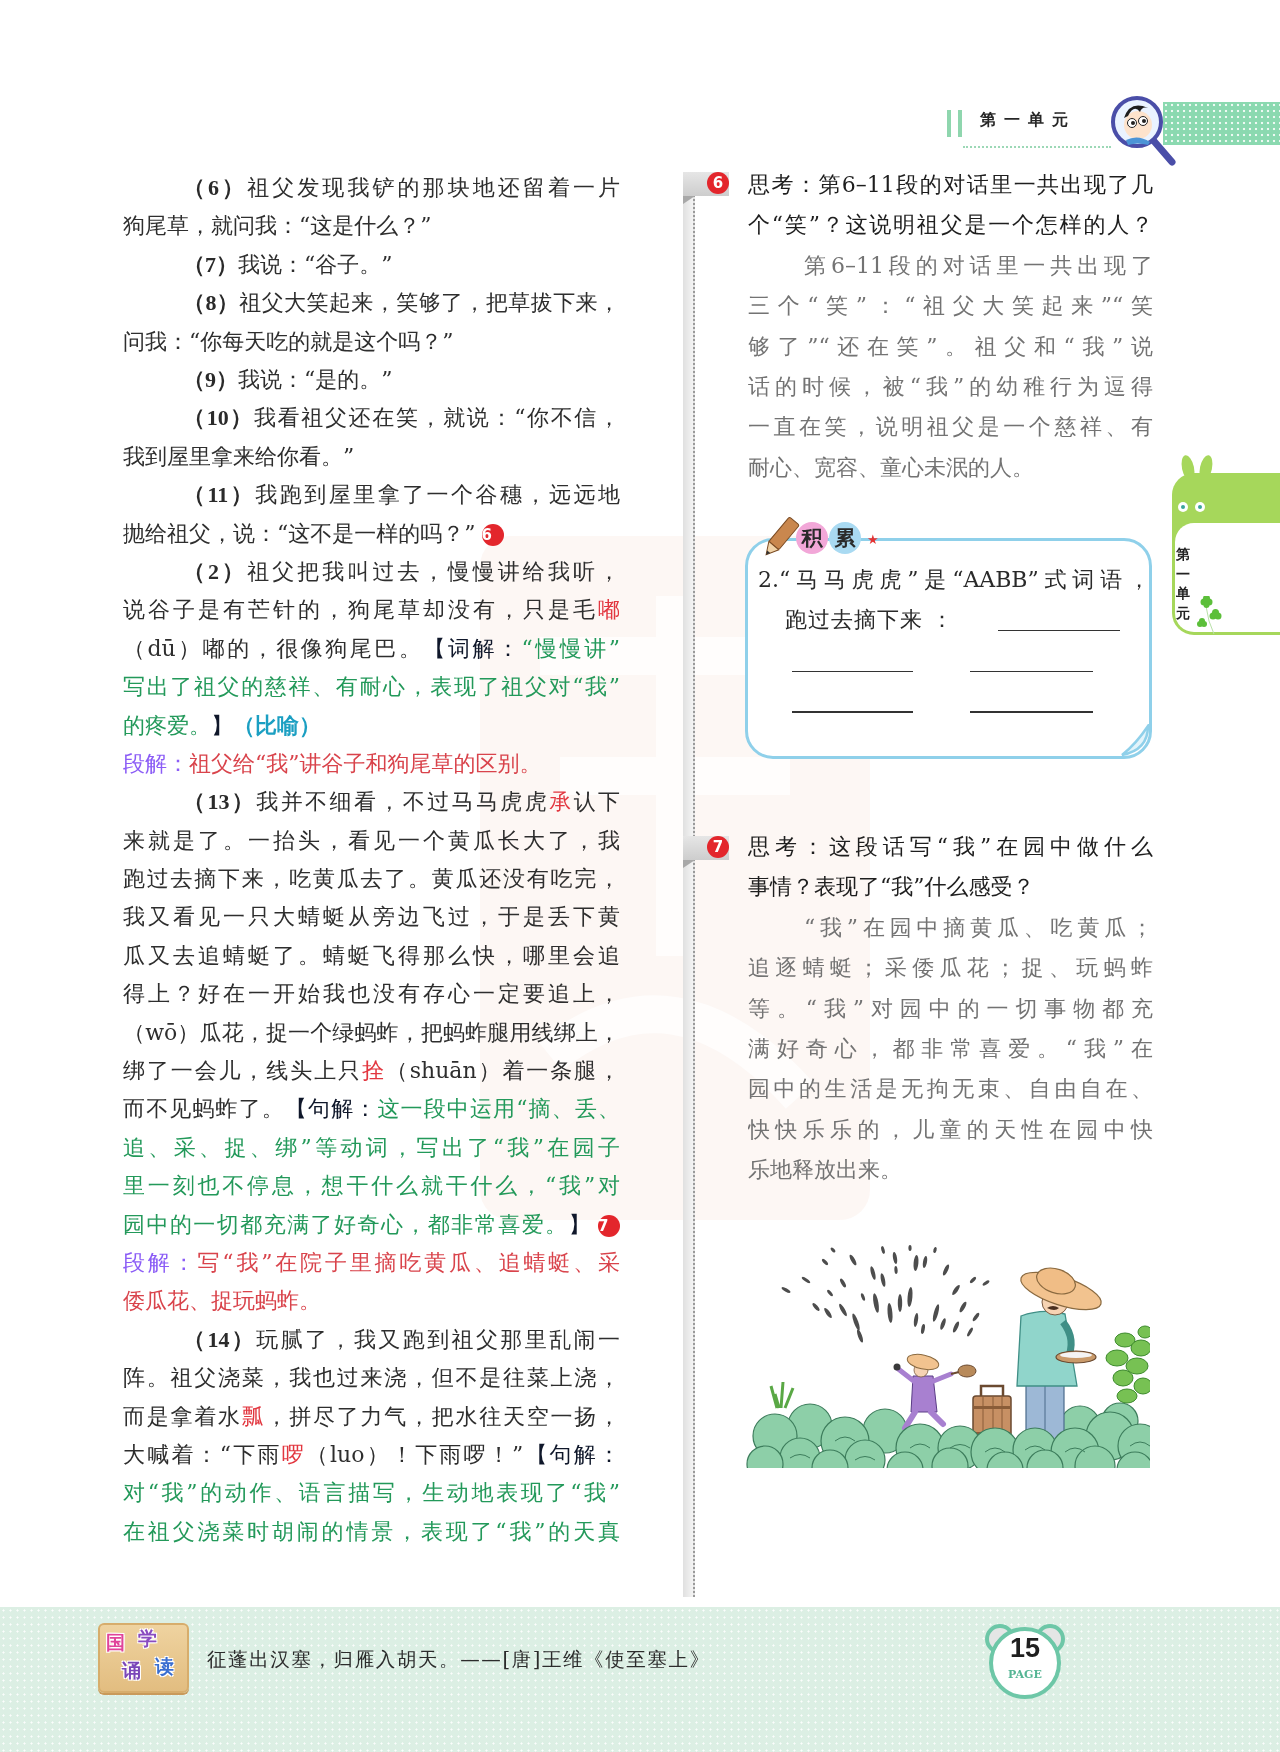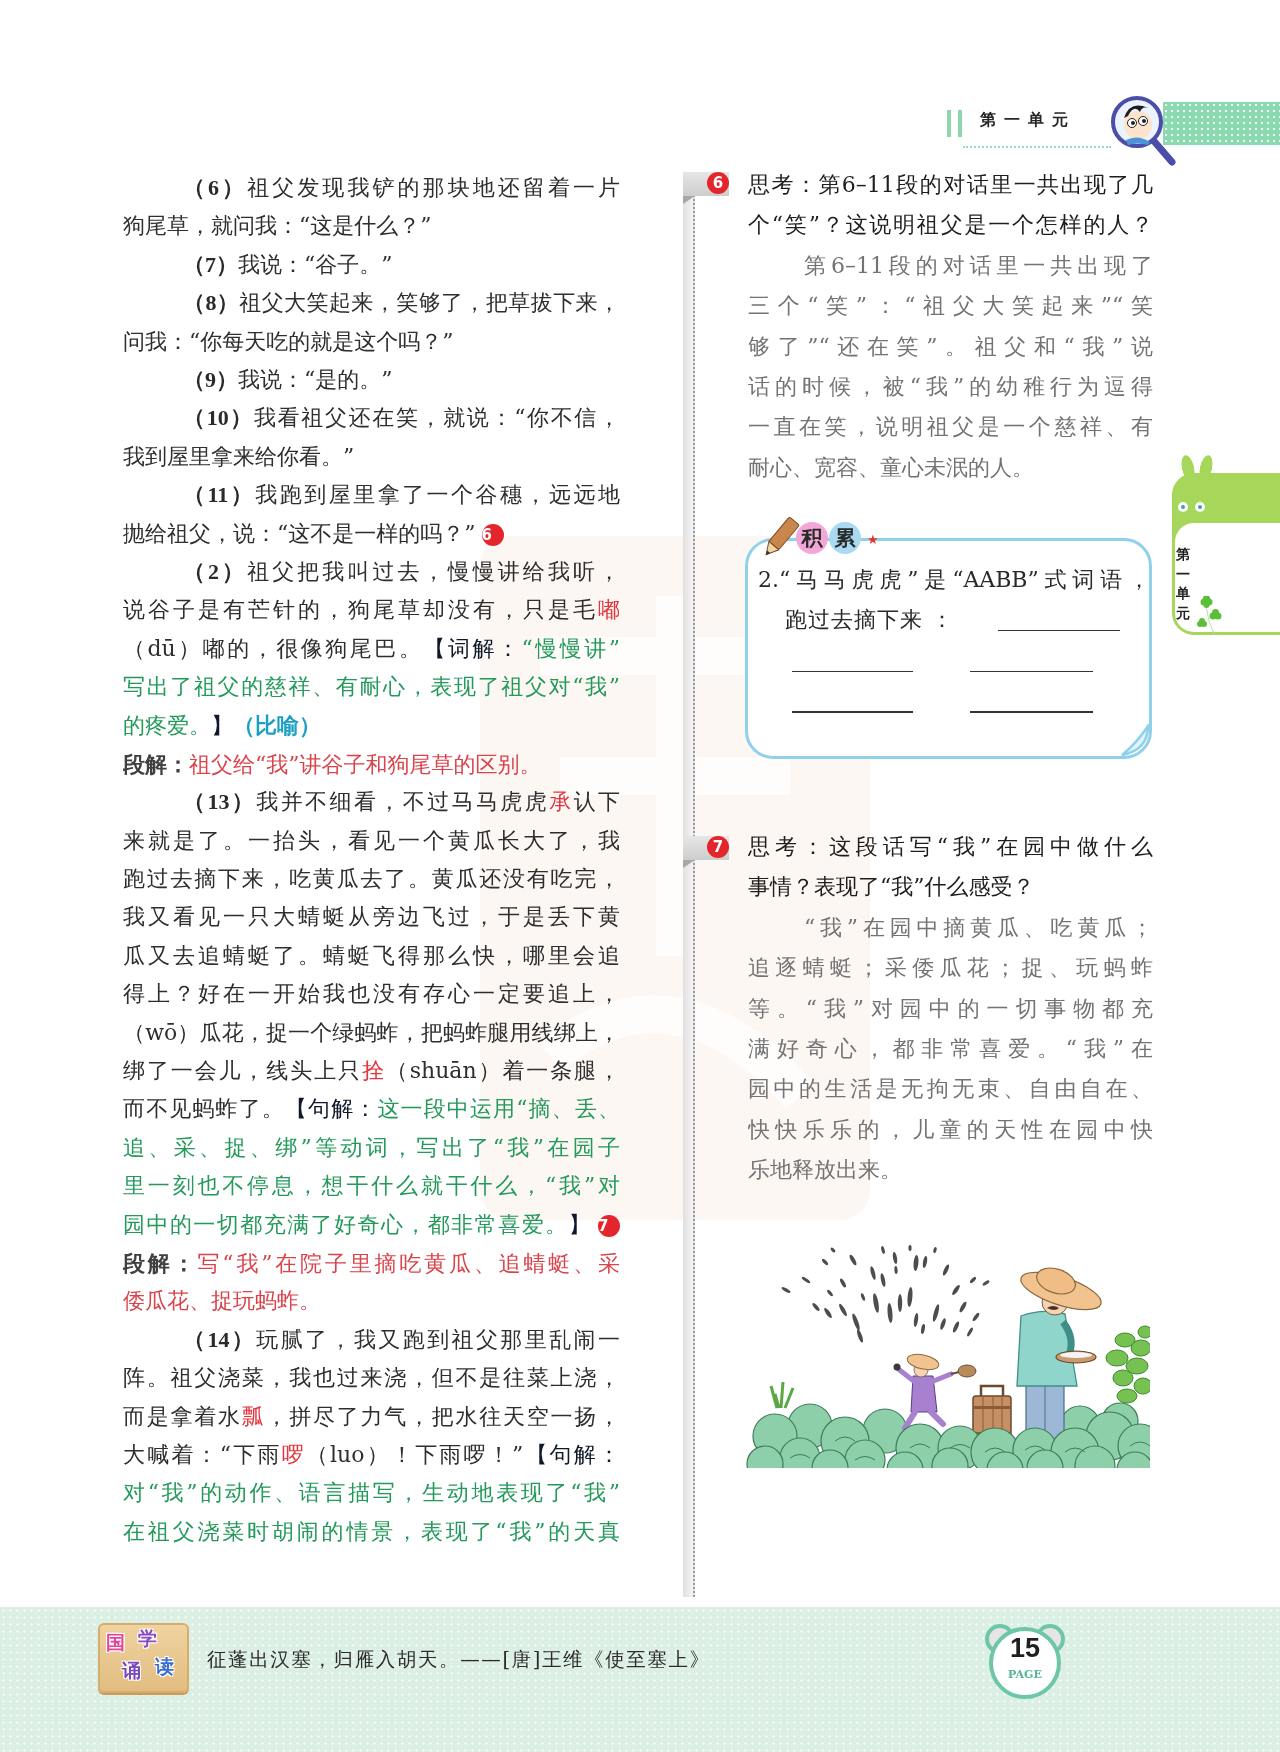--- a/index.html
+++ b/index.html
@@ -32,21 +32,21 @@
   
   .col-left { position:absolute; left:123px; top:169px; width:497px; font-size:22px; }
   .line { height:38.4px; line-height:38.4px; text-align:justify; text-align-last:justify; overflow:hidden; white-space:normal; }
   .line.last { text-align-last:left; }
   .line.indent { padding-left:60px; }
   .num { font-weight:bold; font-family:"Liberation Serif","DejaVu Serif",serif; color:#2a2a2a; }
   .hl { color:#e2363f; }
   .g { color:#23995a; }
   .gb { color:#0f172a; font-weight:normal; }
   .teal { color:#1b9fc2; font-weight:bold; }
-  .rb { color:#404040; font-weight:bold; }
+  .rb { color:#8b5cf6; font-weight:normal; }
   .r { color:#d9434b; }
   .marker { display:inline-block; width:22px; height:22px; border-radius:50%; background:#e3262c; color:#ffffff;
             font:bold 15px/22px "DejaVu Sans","Liberation Sans",sans-serif; text-align:center; vertical-align:middle; margin-left:6px; }
 
   
   .divider { position:absolute; left:683px; top:172px; width:10px; height:1425px;
              background:linear-gradient(to right,#e0e0e0,#f4f4f4); border-right:2px dotted #9a9a9a; }
   .tab { position:absolute; left:683px; width:46px; height:24px; background:linear-gradient(#e6e6e6,#cdcdcd); }
   .tab::after { content:""; position:absolute; left:0; top:24px; border-top:8px solid #a8a8a8; border-right:12px solid transparent; }
   .rmarker { position:absolute; left:707px; width:22px; height:22px; border-radius:50%; background:#e3262c; color:#fff;

